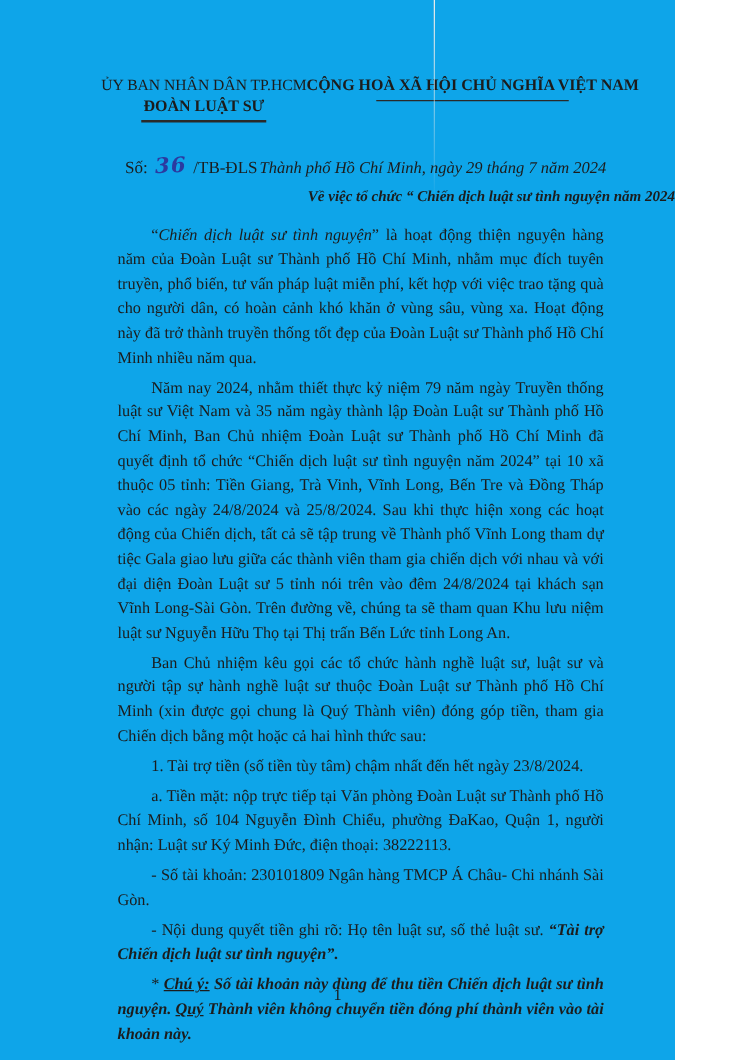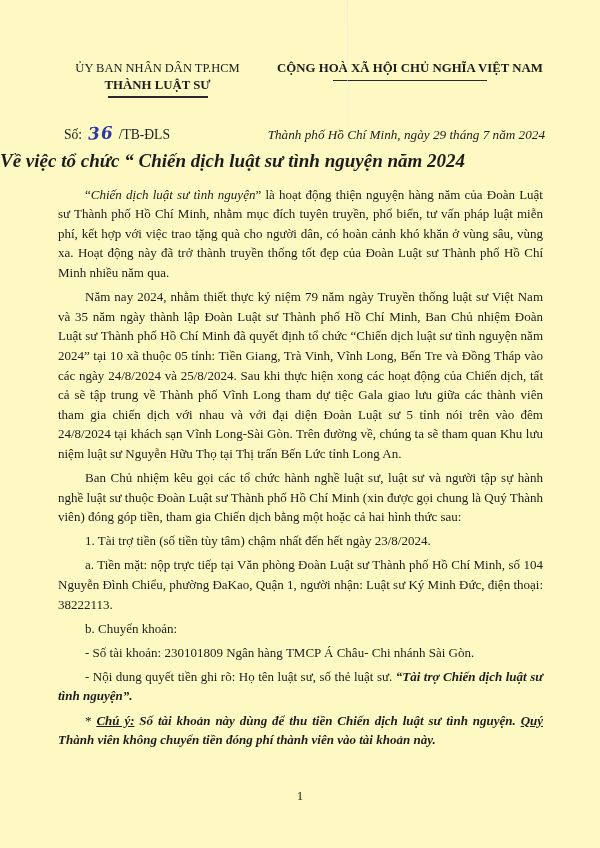--- a/index.html
+++ b/index.html
@@ -1,24 +1,25 @@
 <!DOCTYPE html>
 <html><head>
 <meta charset="utf-8">
 <style>
   * { box-sizing: border-box; }
   html, body { margin: 0; padding: 0; }
   body { background: #ffffff; width: 600px; }
   .page {
     position: relative;
-    width: 600px; height: 848px;
-    background: #fef9c3;
+    width: 540px; height: 848px;
+    background: #0ea5e9;
     color: #1c1c1c;
     font-family: "Liberation Serif", "DejaVu Serif", serif;
     overflow: hidden;
+    padding-left: 36px;
   }
   .crease {
     position: absolute; top: 0; left: 347px; width: 1px; height: 160px;
     background: linear-gradient(to bottom, #ececea, rgba(255,255,255,0));
   }
   .header { display: flex; justify-content: space-between; padding: 60px 50px 0 45px; }
   .h-left { width: 225px; text-align: center; }
   .h-right { flex: 1; text-align: center; }
   .h-line { font-size: 12.8px; line-height: 1.32; white-space: nowrap; }
   .org-line1 { font-size: 12.5px; }
@@ -33,21 +34,21 @@
   }
   .doc-number { font-size: 13.6px; white-space: nowrap; }
   .hand {
     color: #2b3aa0; font-style: italic; font-weight: bold;
     font-size: 17px; font-family: "DejaVu Serif", serif;
     letter-spacing: 1px; display: inline-block; transform: rotate(-3deg);
     margin: 0 2px;
   }
   .date-line { font-style: italic; font-size: 13.2px; white-space: nowrap; }
   .title { text-align: center; font-weight: bold; font-size: 15.5px; margin-top: 17px; letter-spacing: 0.4px; }
-  .subtitle { text-align: left; font-weight: bold; font-style: italic; font-size: 19px; margin-top: 7px; }
+  .subtitle { text-align: right; font-weight: bold; font-style: italic; font-size: 12px; margin-top: 7px; }
   .doc-body {
     margin: 13px 57px 0 58px;
     text-align: justify;
     font-size: 13px;
     line-height: 19.6px;
   }
   .doc-body p { margin: 0 0 4.5px 0; text-indent: 27px; }
   .i  { font-style: italic; }
   .b  { font-weight: normal; }
   .bi { font-weight: bold; font-style: italic; }
@@ -56,21 +57,21 @@
 </style>
 </head>
 <body>
 
 <div class="page">
   <div class="crease"></div>
 
   <div class="header">
     <div class="h-left">
       <div class="h-line org-line1">ỦY BAN NHÂN DÂN TP.HCM</div>
-      <div class="h-line bold">THÀNH LUẬT SƯ</div>
+      <div class="h-line bold">ĐOÀN LUẬT SƯ</div>
       <div class="rule rule-left"></div>
     </div>
     <div class="h-right">
       <div class="h-line bold">CỘNG HOÀ XÃ HỘI CHỦ NGHĨA VIỆT NAM</div>
       <div class="rule rule-right"></div>
     </div>
   </div>
 
   <div class="meta-row">
     <div class="doc-number">
@@ -89,23 +90,20 @@
     </p>
     <p>Năm nay 2024, nhằm thiết thực kỷ niệm 79 năm ngày Truyền thống luật sư Việt Nam và 35 năm ngày thành lập Đoàn Luật sư Thành phố Hồ Chí Minh, Ban Chủ nhiệm Đoàn Luật sư Thành phố Hồ Chí Minh đã quyết định tổ chức “Chiến dịch luật sư tình nguyện năm 2024” tại 10 xã thuộc 05 tỉnh: Tiền Giang, Trà Vinh, Vĩnh Long, Bến Tre và Đồng Tháp vào các ngày 24/8/2024 và 25/8/2024. Sau khi thực hiện xong các hoạt động của Chiến dịch, tất cả sẽ tập trung về Thành phố Vĩnh Long tham dự tiệc Gala giao lưu giữa các thành viên tham gia chiến dịch với nhau và với đại diện Đoàn Luật sư 5 tỉnh nói trên vào đêm 24/8/2024 tại khách sạn Vĩnh Long-Sài Gòn. Trên đường về, chúng ta sẽ tham quan Khu lưu niệm luật sư Nguyễn Hữu Thọ tại Thị trấn Bến Lức tỉnh Long An.</p>
     <p>Ban Chủ nhiệm kêu gọi các tổ chức hành nghề luật sư, luật sư và người tập sự hành nghề luật sư thuộc Đoàn Luật sư Thành phố Hồ Chí Minh (xin được gọi chung là Quý Thành viên) đóng góp tiền, tham gia Chiến dịch bằng một hoặc cả hai hình thức sau:</p>
     <p>
       <span class="b">1. Tài trợ tiền</span><span> (số tiền tùy tâm) </span><span class="b">chậm nhất đến hết ngày 23/8/2024</span><span>.</span>
     </p>
     <p>
       <span>a. </span><span class="b">Tiền mặt:</span><span> nộp trực tiếp tại Văn phòng Đoàn Luật sư Thành phố Hồ Chí Minh, số 104 Nguyễn Đình Chiểu, phường ĐaKao, Quận 1, người nhận: Luật sư Ký Minh Đức, điện thoại: 38222113.</span>
     </p>
     <p>
-      <span>b. </span><span class="b">Chuyển khoản:</span>
-    </p>
-    <p>
       <span>- Số tài khoản: </span><span class="b">230101809</span><span> Ngân hàng TMCP Á Châu- Chi nhánh Sài Gòn.</span>
     </p>
     <p>
       <span>- Nội dung quyết tiền ghi rõ:  </span><span class="b">Họ tên luật sư, số thẻ luật sư. </span><span class="bi">“Tài trợ Chiến dịch luật sư tình nguyện”.</span>
     </p>
     <p>
       <span class="b">* </span><span class="bi u">Chú ý:</span><span class="bi"> Số tài khoản này dùng để thu tiền Chiến dịch luật sư tình nguyện. </span><span class="bi u">Quý</span><span class="bi"> Thành viên không chuyển tiền đóng phí thành viên vào tài khoản này.</span>
     </p>
   </div>
 

